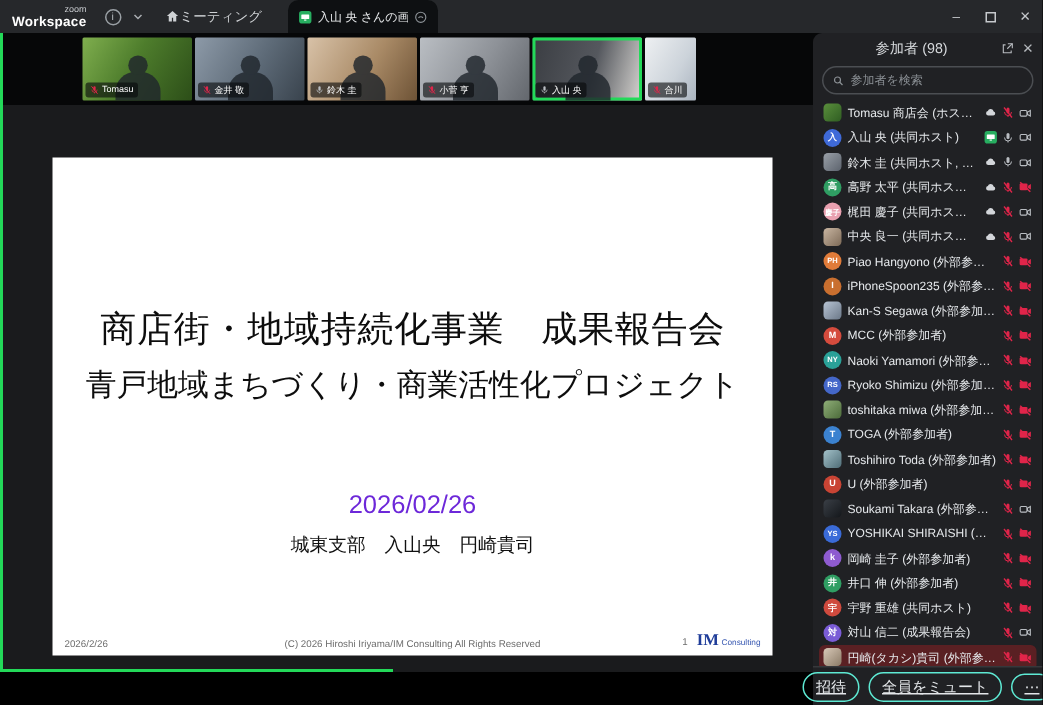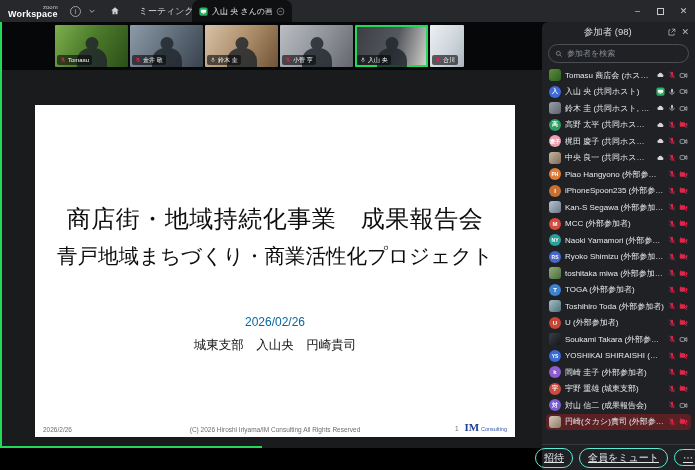--- a/index.html
+++ b/index.html
@@ -7,21 +7,21 @@
   body { position:relative; background:#000; font-family:"Liberation Sans",sans-serif; overflow:hidden; }
 
   
   .titlebar { position:absolute; top:0; left:0; width:695px; height:22px; background:#26282b; display:flex; align-items:center; z-index:10; }
   .brand { margin-left:8px; line-height:1;text-align:right; }
   .brand .b1 { display:block; font-size:6px; color:#c9ccd0; }
   .brand .b2 { display:block; font-size:9px; color:#fff; font-weight:bold; letter-spacing:.2px; }
   .tb-ico { display:flex; align-items:center; justify-content:center; color:#a9adb2; }
   .info-ico { margin-left:12px; width:11px; height:11px; border:1px solid #9aa0a5; border-radius:50%; font-size:7px; color:#b9bdc2; }
   .chev { margin-left:7px; }
-  .meet-tab { margin-left:14px; display:flex; align-items:center; gap:19px; color:#cfd2d5; font-size:9px; }
+  .meet-tab { margin-left:14px; display:flex; align-items:center; gap:0; color:#cfd2d5; font-size:9px; }
   .share-tab { position:absolute; left:192px; top:0; height:22px; width:100px; background:#0e1012; border-radius:7px 7px 0 0; display:flex; align-items:center; gap:4px; padding:0 7px; }
   .share-tab .lbl { flex:1; font-size:8px; color:#e8eaec; white-space:nowrap; overflow:hidden; }
   .wctl { position:absolute; right:0; top:0; height:22px; display:flex; }
   .wbtn { width:23px; height:22px; display:flex; align-items:center; justify-content:center; color:#c6c9cd; font-size:9px; }
   .maxbox { width:7px; height:7px; border:1px solid #c6c9cd; display:inline-block; }
 
   
   .filmstrip { position:absolute; top:22px; left:0; width:553px; height:48px; background:#060708; display:flex; align-items:center; padding-left:55px; gap:2px; overflow:hidden; }
   .tile { position:relative; width:73px; height:42px; flex:none; overflow:hidden; border-radius:1px; }
   .tile.active { outline:2px solid #23d959; outline-offset:-2px; }
@@ -38,21 +38,21 @@
 
   
   .share-area { position:absolute; top:70px; left:0; width:553px; height:378px; background:#1a1b1d; }
   .bottom-strip { position:absolute; top:448px; left:0; width:553px; height:22px; background:#000; }
   .gedge { position:absolute; top:12px; left:0; width:2px; height:436px; background:#23d959; z-index:6; }
   .gline { position:absolute; top:446px; left:0; width:262px; height:2px; background:#23d959; z-index:6; }
 
   .slide { position:absolute; left:35px; top:105px; width:480px; height:332px; background:#fff; text-align:center; padding-top:80px; }
   .s-t1 { font-size:24px; color:#0d0d0d; letter-spacing:.5px; white-space:nowrap;margin-top:18px; }
   .s-t2 { font-size:20.5px; color:#0d0d0d; margin-top:7px; white-space:nowrap; }
-  .s-date { font-size:12px; color:#0369a1; margin-top:45px; }
+  .s-date { font-size:17px; color:#6d28d9; margin-top:57px; }
   .s-pres { font-size:12.5px; color:#111; margin-top:8px;text-align:center; }
   .s-foot { position:absolute; bottom:4px; left:0; width:100%; display:flex; align-items:flex-end; padding:0 8px; font-size:6.5px; color:#6d6d6d; }
   .s-foot .fl { width:80px; text-align:left; }
   .s-foot .fc { flex:1; text-align:center; }
   .s-foot .fr { width:80px; text-align:right; display:flex; align-items:baseline; justify-content:flex-end; gap:6px; }
   .im-logo { font-family:"Liberation Serif",serif; font-weight:bold; font-size:11px; color:#1f3d99; line-height:1; }
   .im-sub { font-size:5.5px; color:#3556b0; }
 
   
   .panel { position:absolute; top:22px; right:0; width:153px; height:448px; background:#202124; border-radius:6px 0 0 0; display:flex; flex-direction:column; z-index:8; }
@@ -568,22 +568,39 @@
     <line x1="4" y1="2" x2="20" y2="22" stroke="#e0254a" stroke-width="2.6"></line>
           </svg>
           <svg width="9" height="9" viewBox="0 0 24 24">
             <rect x="2" y="6" width="14" height="12" rx="2" fill="#e0254a"></rect>
             <path d="M17 10l5-3v10l-5-3z" fill="#e0254a"></path>
             <line x1="3" y1="4" x2="21" y2="21" stroke="#e0254a" stroke-width="2.6"></line>
           </svg>
         </span>
       </div>
       <div class="prow">
+        <span class="avatar" style="background:#2f9e63;font-size:6px">井</span>
+        <span class="pname">井口 伸 (外部参加者)</span>
+        <span class="picons">
+          <svg width="8" height="8" viewBox="0 0 24 24">
+    <rect x="9" y="2" width="6" height="12" rx="3" fill="#e0254a"></rect>
+    <path d="M5 11a7 7 0 0 0 14 0" fill="none" stroke="#e0254a" stroke-width="2"></path>
+    <line x1="12" y1="18" x2="12" y2="21" stroke="#e0254a" stroke-width="2"></line>
+    <line x1="4" y1="2" x2="20" y2="22" stroke="#e0254a" stroke-width="2.6"></line>
+          </svg>
+          <svg width="9" height="9" viewBox="0 0 24 24">
+            <rect x="2" y="6" width="14" height="12" rx="2" fill="#e0254a"></rect>
+            <path d="M17 10l5-3v10l-5-3z" fill="#e0254a"></path>
+            <line x1="3" y1="4" x2="21" y2="21" stroke="#e0254a" stroke-width="2.6"></line>
+          </svg>
+        </span>
+      </div>
+      <div class="prow">
         <span class="avatar" style="background:#cf4a3e;font-size:6px">宇</span>
-        <span class="pname">宇野 重雄 (城東支部)</span>
+        <span class="pname">宇野 重雄 (共同ホスト)</span>
         <span class="picons">
           <svg width="8" height="8" viewBox="0 0 24 24">
     <rect x="9" y="2" width="6" height="12" rx="3" fill="#e0254a"></rect>
     <path d="M5 11a7 7 0 0 0 14 0" fill="none" stroke="#e0254a" stroke-width="2"></path>
     <line x1="12" y1="18" x2="12" y2="21" stroke="#e0254a" stroke-width="2"></line>
     <line x1="4" y1="2" x2="20" y2="22" stroke="#e0254a" stroke-width="2.6"></line>
           </svg>
           <svg width="9" height="9" viewBox="0 0 24 24">
             <rect x="2" y="6" width="14" height="12" rx="2" fill="#e0254a"></rect>
             <path d="M17 10l5-3v10l-5-3z" fill="#e0254a"></path>

